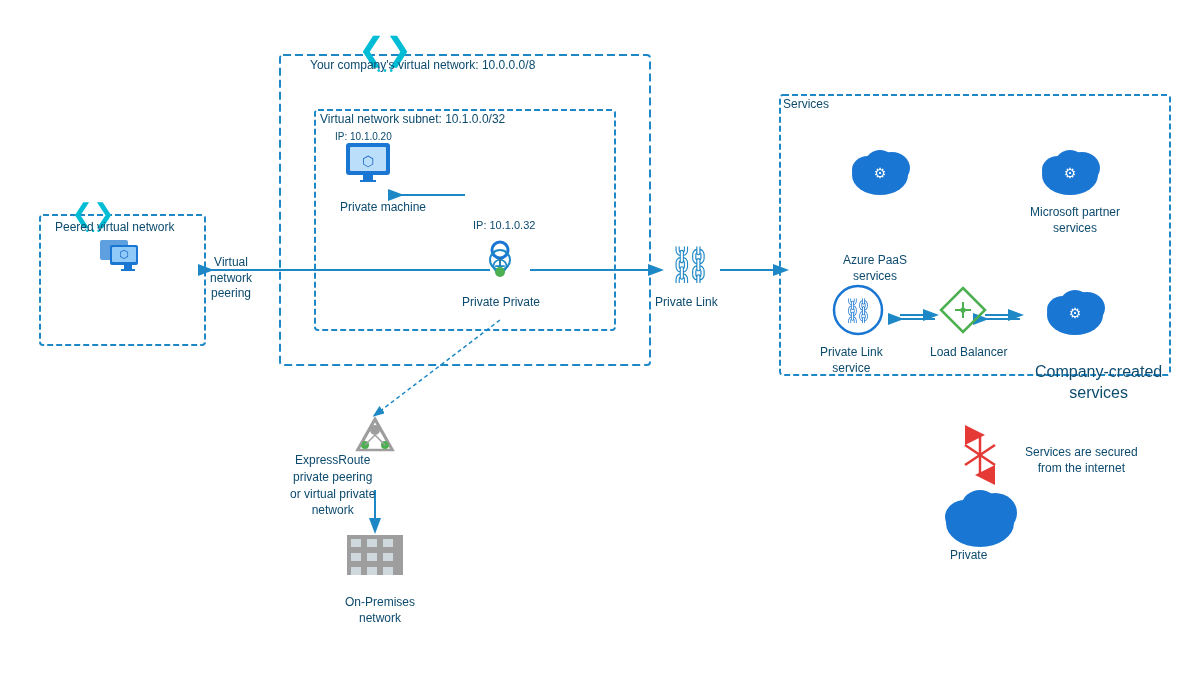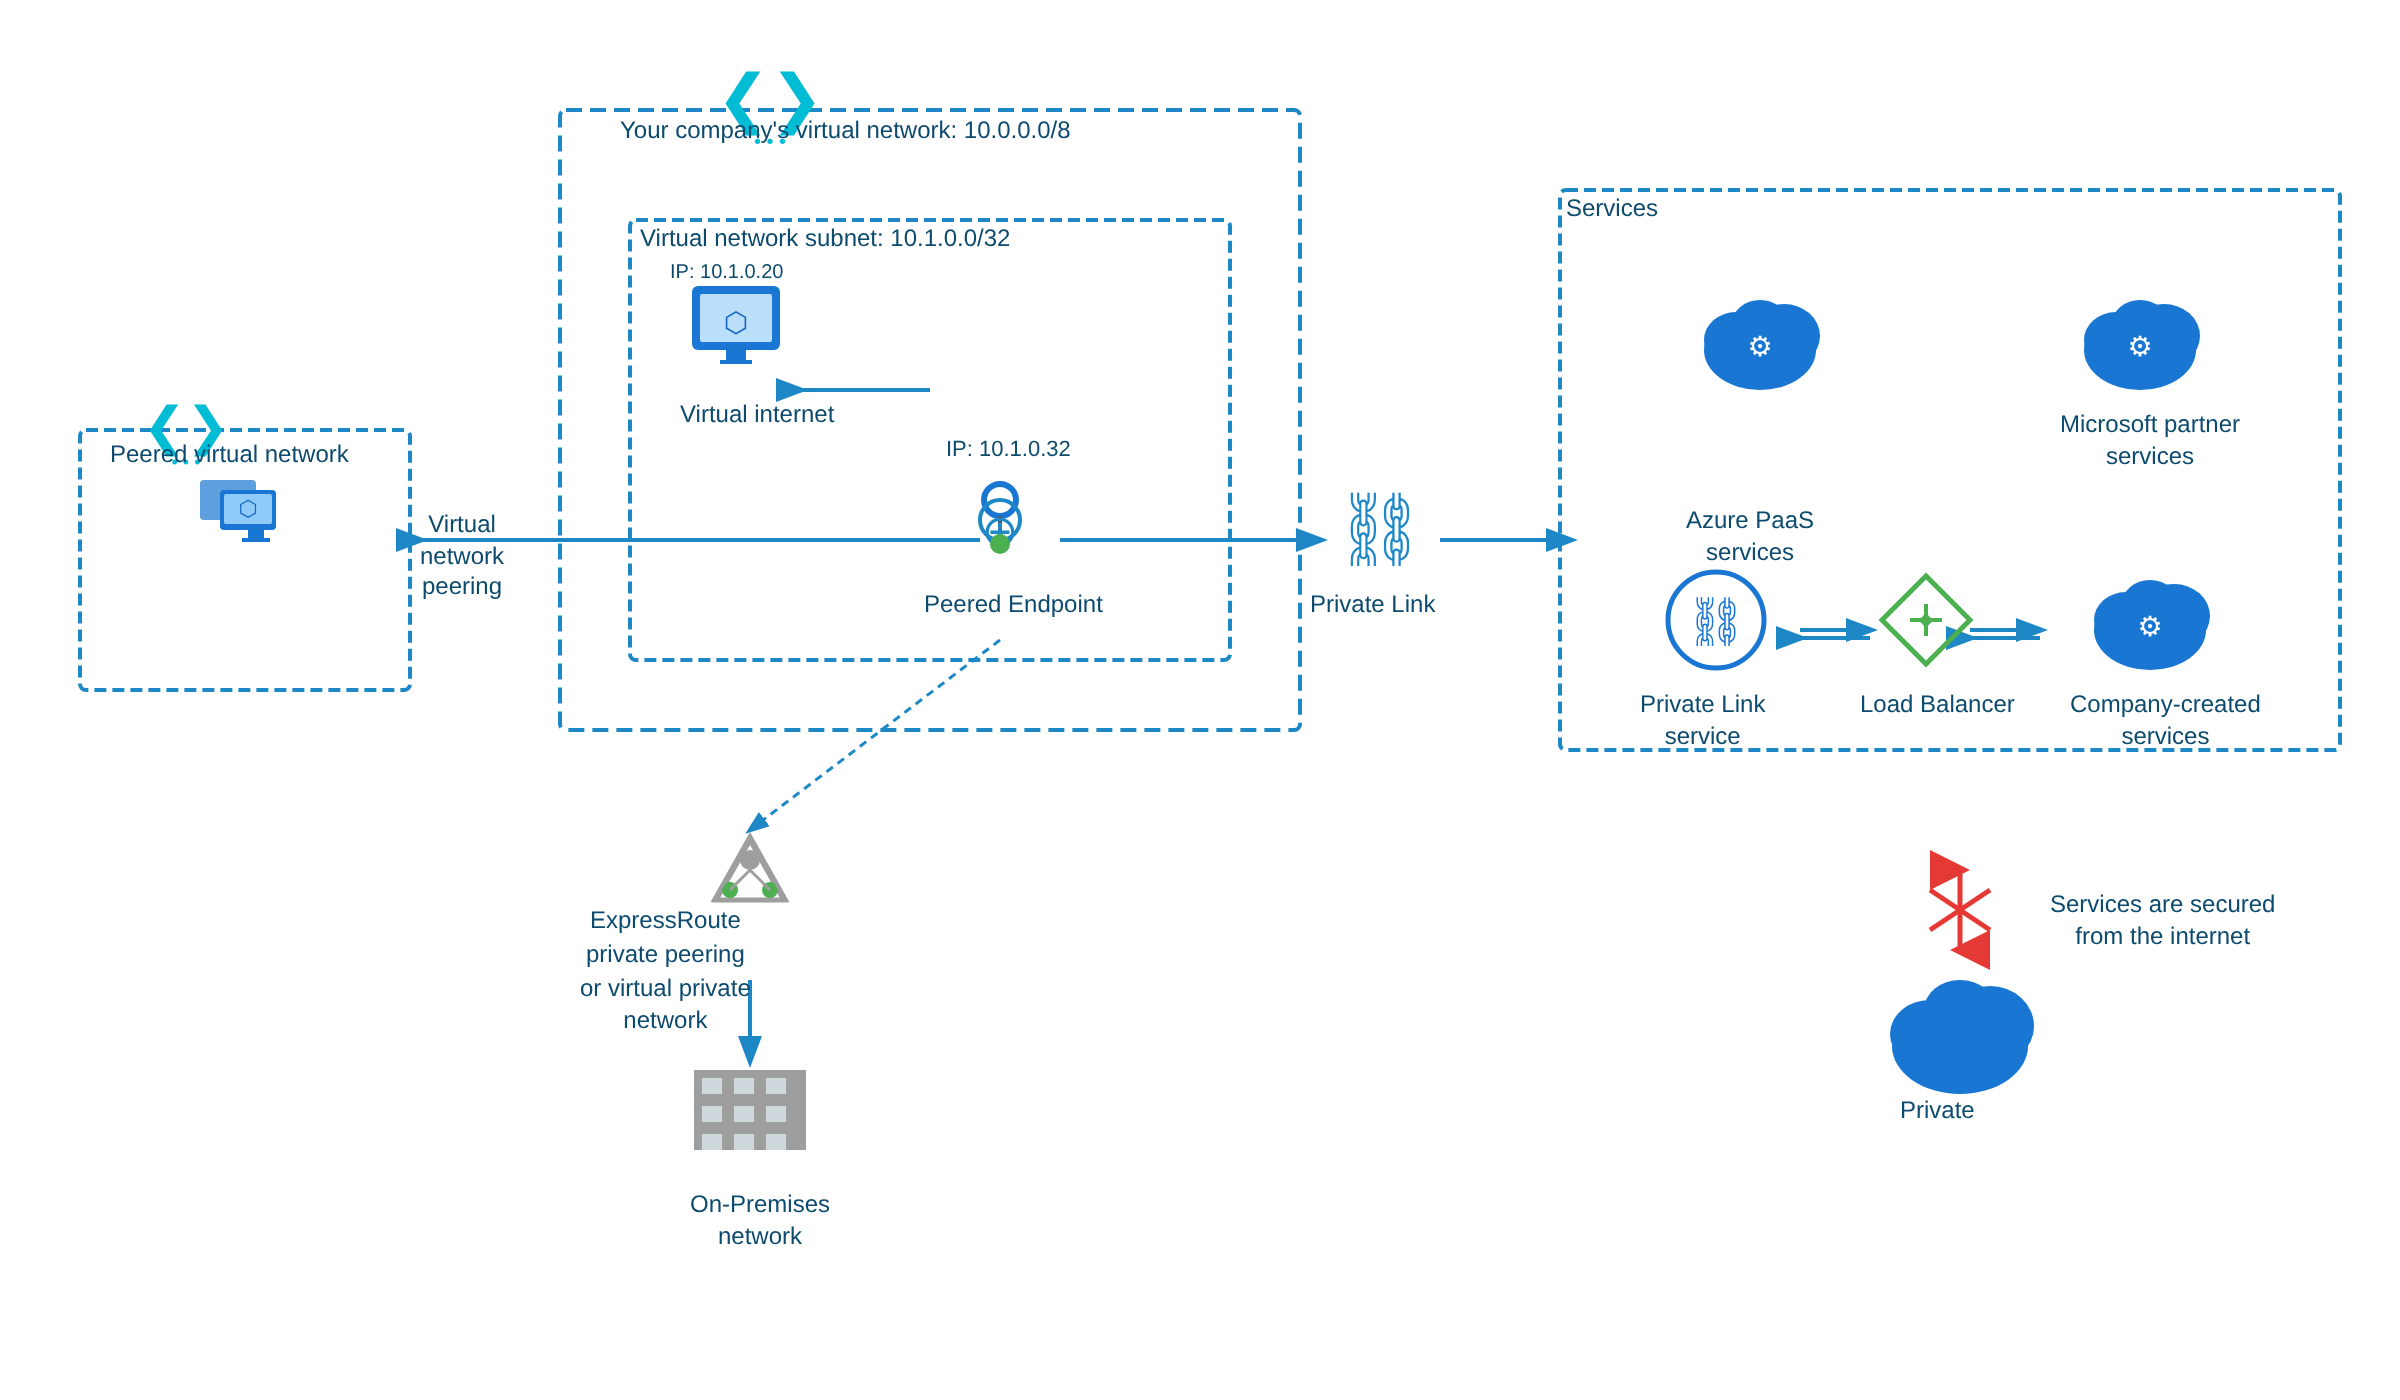--- a/index.html
+++ b/index.html
@@ -205,23 +205,23 @@
   </svg>
 
   <div class="label" style="left:310px; top:58px; font-size:12px; white-space:nowrap;">Your company's virtual network: 10.0.0.0/8</div>
 
   <div class="label" style="left:320px; top:112px; font-size:12px; white-space:nowrap;">Virtual network subnet: 10.1.0.0/32</div>
 
   <div class="label" style="left:335px; top:130px; font-size:10px;">IP: 10.1.0.20</div>
 
   <div class="label" style="left:430px; top:218px; font-size:11px;margin-left:43px;">IP: 10.1.0.32</div>
 
-  <div class="label" style="left:340px; top:200px; font-size:12px;">Virtual internet</div>
-
-  <div class="label" style="left:462px; top:295px; font-size:12px;">Peered Endpoint</div>
+  <div class="label" style="left:340px; top:200px; font-size:12px;">Private machine</div>
+
+  <div class="label" style="left:462px; top:295px; font-size:12px;">Private Private</div>
 
   <div class="label" style="left:655px; top:295px; font-size:12px;">Private Link</div>
 
   <div class="label" style="left:55px; top:220px; font-size:12px;">Peered virtual network</div>
 
   <div class="label" style="left:210px; top:255px; font-size:12px; line-height:1.3;">Virtual<br>network<br>peering</div>
 
   <div class="label" style="left:290px; top:452px; font-size:12px; line-height:1.4;text-align:center;">ExpressRoute<br>private peering<br>or virtual private<br>network</div>
 
   <div class="label" style="left:345px; top:595px; font-size:12px;">On-Premises<br>network</div>
@@ -229,19 +229,19 @@
   <div class="label" style="left:783px; top:97px; font-size:12px; font-weight:400;">Services</div>
 
   <div class="label" style="left:843px; top:205px; font-size:12px;margin-top:48px;">Azure PaaS<br>services</div>
 
   <div class="label" style="left:1030px; top:205px; font-size:12px;">Microsoft partner<br>services</div>
 
   <div class="label" style="left:820px; top:345px; font-size:12px;">Private Link<br>service</div>
 
   <div class="label" style="left:930px; top:345px; font-size:12px;">Load Balancer</div>
 
-  <div class="label" style="left:1035px; top:345px; font-size:12px;">Company-created<br>services</div>
+  <div class="label" style="left:1035px; top:362px; font-size:16px;">Company-created<br>services</div>
 
   <div class="label" style="left:950px; top:548px; font-size:12px;">Private</div>
 
   <div class="label" style="left:1025px; top:445px; font-size:12px;">Services are secured<br>from the internet</div>
 
 </div>
 
 </body></html>

